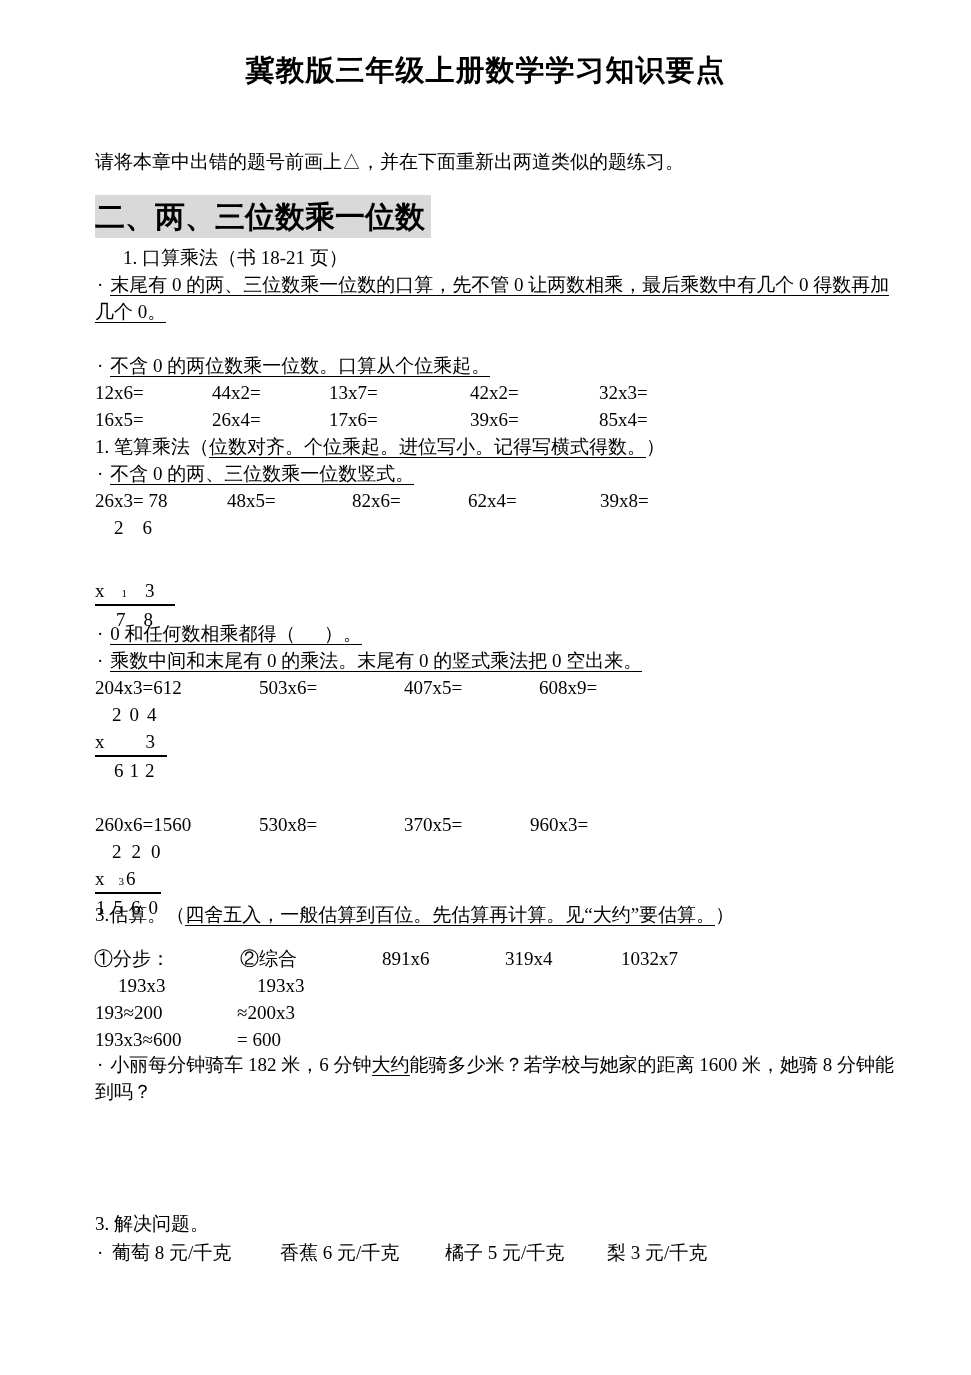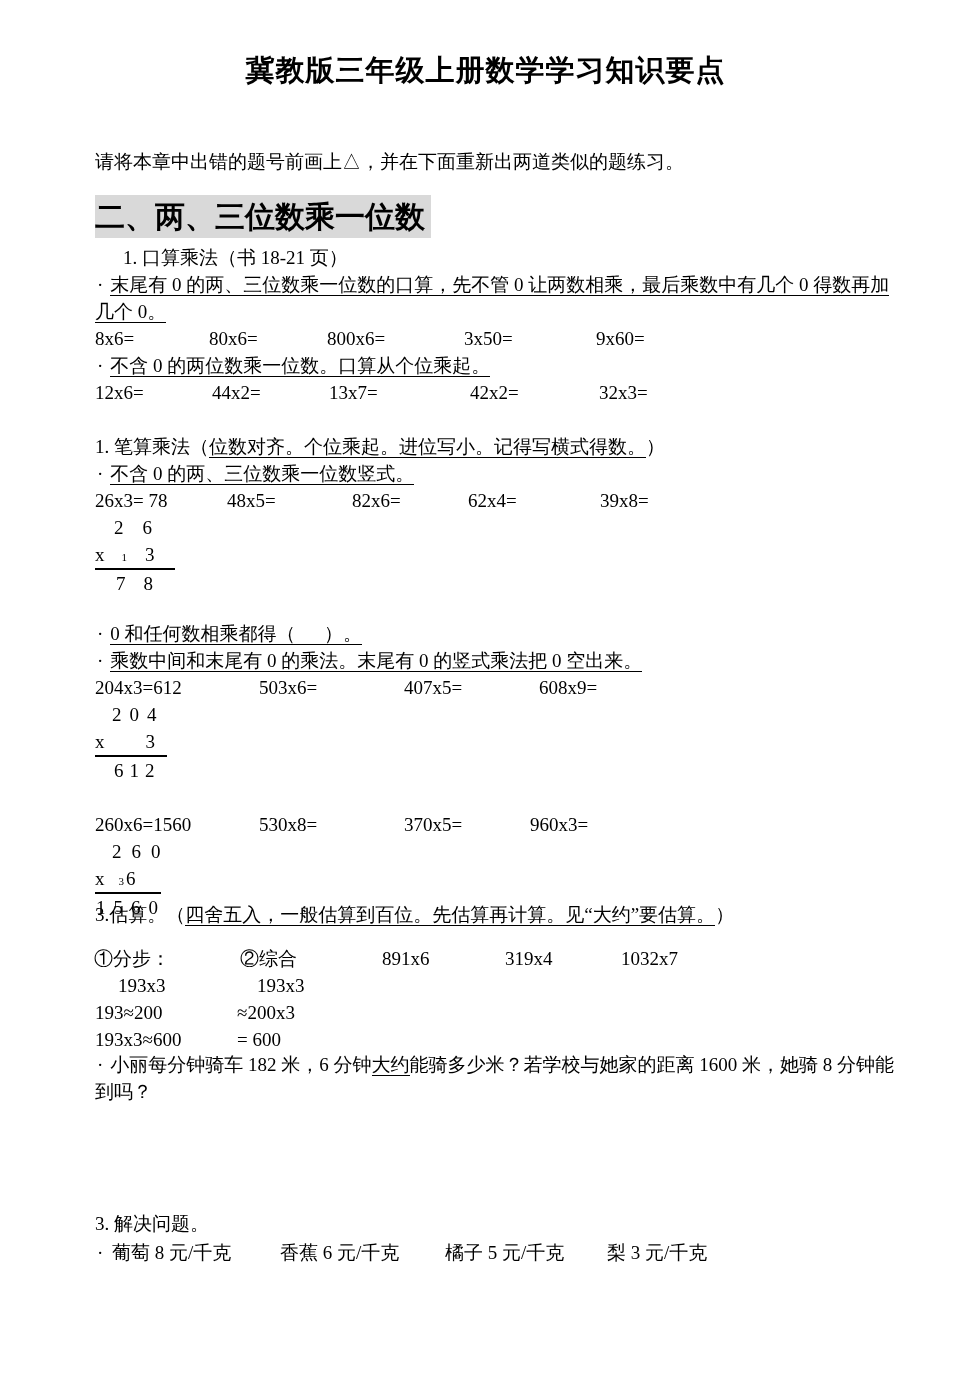--- a/index.html
+++ b/index.html
@@ -44,53 +44,53 @@
 
   <div class="abs intro">请将本章中出错的题号前画上△，并在下面重新出两道类似的题练习。</div>
 
   <div class="abs sec-head">二、两、三位数乘一位数</div>
 
   <div class="abs" style="top:244px;left:95px;margin-left:28px;">1. 口算乘法（书 18-21 页）</div>
 
   <div class="abs" style="top:271px;left:97px;"><span class="bullet">·</span><span class="u">末尾有 0 的两、三位数乘一位数的口算，先不管 0 让两数相乘，最后乘数中有几个 0 得数再加</span></div>
   <div class="abs" style="top:298px;left:95px;"><span class="u">几个 0。</span></div>
 
-  <div class="abs row" style="top:325px;">
-    <span class="cell" style="left:95px">8x6=</span>
-    <span class="cell" style="left:209px">80x6=</span>
-    <span class="cell" style="left:327px">800x6=</span>
-    <span class="cell" style="left:464px">3x50=</span>
-    <span class="cell" style="left:596px">9x60=</span>
-  </div>
 
   <div class="abs" style="top:352px;left:97px;"><span class="bullet">·</span><span class="u">不含 0 的两位数乘一位数。口算从个位乘起。</span></div>
 
   <div class="abs row" style="top:379px;">
     <span class="cell" style="left:95px">12x6=</span>
     <span class="cell" style="left:212px">44x2=</span>
     <span class="cell" style="left:329px">13x7=</span>
     <span class="cell" style="left:470px">42x2=</span>
     <span class="cell" style="left:599px">32x3=</span>
+  </div>
+  <div class="abs row" style="top:406px;">
+    <span class="cell" style="left:95px">16x5=</span>
+    <span class="cell" style="left:212px">26x4=</span>
+    <span class="cell" style="left:329px">17x6=</span>
+    <span class="cell" style="left:470px">39x6=</span>
+    <span class="cell" style="left:599px">85x4=</span>
   </div>
 
   <div class="abs" style="top:433px;left:95px;"><span>1. 笔算乘法（</span><span class="u">位数对齐。个位乘起。进位写小。记得写横式得数。</span><span>）</span></div>
 
   <div class="abs" style="top:460px;left:97px;"><span class="bullet">·</span><span class="u">不含 0 的两、三位数乘一位数竖式。</span></div>
 
   <div class="abs row" style="top:487px;">
     <span class="cell" style="left:95px">26x3= 78</span>
     <span class="cell" style="left:227px">48x5=</span>
     <span class="cell" style="left:352px">82x6=</span>
     <span class="cell" style="left:468px">62x4=</span>
     <span class="cell" style="left:600px">39x8=</span>
   </div>
 
   <div class="vblock" style="top:514px;width:90px;">
     <div class="vrow"><span style="padding-left:19px;letter-spacing:19px;">26</span></div>
-    <div class="vrow vmul" style="width:80px;"><span>x</span><span class="carry" style="margin-left:17px;">1</span><span style="margin-left:18px;">3</span></div>
+    <div class="vrow vmul" style="width:80px;margin-top:36px;"><span>x</span><span class="carry" style="margin-left:17px;">1</span><span style="margin-left:18px;">3</span></div>
     <div class="vrow"><span style="padding-left:21px;letter-spacing:18px;">78</span></div>
   </div>
 
   <div class="abs" style="top:620px;left:97px;"><span class="bullet">·</span><span class="u">0 和任何数相乘都得（      ）。</span></div>
   <div class="abs" style="top:647px;left:97px;"><span class="bullet">·</span><span class="u">乘数中间和末尾有 0 的乘法。末尾有 0 的竖式乘法把 0 空出来。</span></div>
 
   <div class="abs row" style="top:674px;">
     <span class="cell" style="left:95px">204x3=612</span>
     <span class="cell" style="left:259px">503x6=</span>
     <span class="cell" style="left:404px">407x5=</span>
@@ -104,21 +104,21 @@
   </div>
 
   <div class="abs row" style="top:811px;">
     <span class="cell" style="left:95px">260x6=1560</span>
     <span class="cell" style="left:259px">530x8=</span>
     <span class="cell" style="left:404px">370x5=</span>
     <span class="cell" style="left:530px">960x3=</span>
   </div>
 
   <div class="vblock" style="top:838px;width:90px;">
-    <div class="vrow"><span style="padding-left:17px;letter-spacing:10px;">260</span></div>
+    <div class="vrow"><span style="padding-left:17px;letter-spacing:10px;">220</span></div>
     <div class="vrow vmul" style="width:66px;"><span>x</span><span class="carry" style="margin-left:14px;">3</span><span style="margin-left:2px;">6</span></div>
     <div class="vrow"><span style="padding-left:1px;letter-spacing:8px;margin-top:43px;">1560</span></div>
   </div>
 
   <div class="abs" style="top:901px;left:95px;"><span>3.估算。（</span><span class="u">四舍五入，一般估算到百位。先估算再计算。见“大约”要估算。</span><span>）</span></div>
 
   <div class="abs row" style="top:945px;">
     <span class="cell" style="left:94px">①分步：</span>
     <span class="cell" style="left:240px">②综合</span>
     <span class="cell" style="left:382px">891x6</span>

